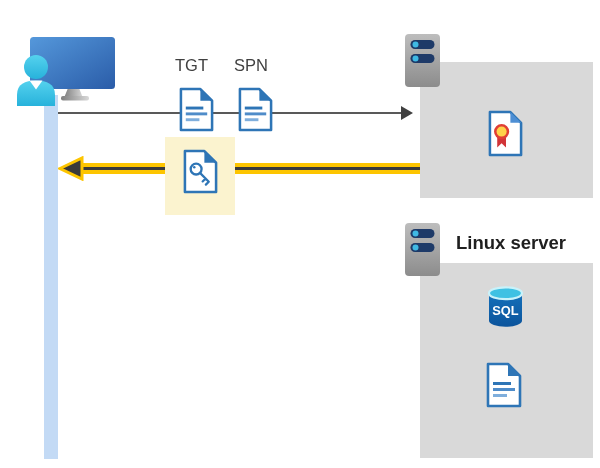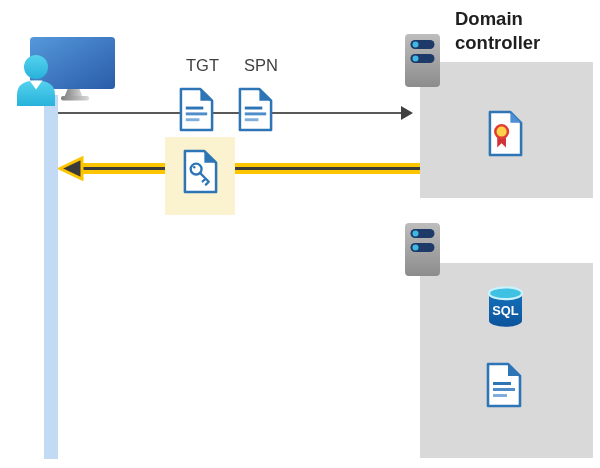--- a/index.html
+++ b/index.html
@@ -9,21 +9,21 @@
   }
   .abs{position:absolute;}
   .title{font-weight:bold;color:#1f1f1f;font-size:19px;line-height:23px;}
   .small-label{color:#404040;font-size:16.5px;}
   .panel{background:#D9D9D9;}
   .client-bar{background:#C3DAF5;}
   .gray-line{background:#595959;height:1.6px;}
   .gray-head{width:0;height:0;border-left:12px solid #404040;border-top:7px solid transparent;border-bottom:7px solid transparent;}
   .gold-band{background:linear-gradient(#FDC500 0 4px,#3A3A3A 4px 7px,#FDC500 7px 11px);height:11px;}
   .hl-box{background:#FBF3CF;}
-  .center{text-align:right;}
+  .center{text-align:left;}
   svg{display:block;}
 </style>
 </head>
 <body>
 
 <div class="stage">
 
   <div class="abs panel" style="left:420px;top:62px;width:173px;height:136px;"></div>
   <div class="abs panel" style="left:420px;top:263px;width:173px;height:195px;"></div>
 
@@ -85,41 +85,41 @@
       <rect x="51" y="62" width="28" height="4.5" rx="2" fill="url(#gstand)"></rect>
       <rect x="20" y="3" width="85" height="52" rx="3.5" fill="url(#gmon)"></rect>
     </g>
     <g>
       <path d="M7,72 V61 C7,50 15,46.5 26,46.5 C37,46.5 45,50 45,61 V72 Z" fill="url(#gper)"></path>
       <polygon points="19.5,46.5 26,55.5 32.5,46.5" fill="#ffffff"></polygon>
       <circle cx="26" cy="33" r="12" fill="url(#gper)"></circle>
     </g>
   </svg>
 
-  <div class="abs title" style="left:455px;top:7px;width:135px;font-size:18.5px;line-height:24px;">Domain controller</div>
   <svg class="abs" style="left:404px;top:33px;" width="37" height="55" viewBox="0 0 37 55">
     <defs>
       <linearGradient id="gsrv1" x1="0" y1="0" x2="0" y2="1">
         <stop offset="0" stop-color="#BDBDBD"></stop>
           <stop offset="1" stop-color="#8C8C8C"></stop>
       </linearGradient>
     </defs>
     <rect x="1" y="1" width="35" height="53" rx="4" fill="url(#gsrv1)"></rect>
     <rect x="6.5" y="7" width="24" height="9" rx="4.5" fill="#1E3A68"></rect>
     <circle cx="11.5" cy="11.5" r="3" fill="#3FB9E4"></circle>
     <rect x="6.5" y="21" width="24" height="9" rx="4.5" fill="#1E3A68"></rect>
     <circle cx="11.5" cy="25.5" r="3" fill="#3FB9E4"></circle>
   </svg>
   <svg class="abs" style="left:487px;top:110px;" width="37" height="47" viewBox="0 0 38 48">
     <path d="M3,2 H24 L35,13 V46 H3 Z" fill="#ffffff" stroke="#2E75B6" stroke-width="2.6" stroke-linejoin="round"></path>
     <path d="M24,2 V13 H35 Z" fill="#4E8FD4"></path>
     <path d="M10.5,26 V38.5 L15,34 L19.5,38.5 V26 Z" fill="#D13438"></path>
     <circle cx="15" cy="22" r="6.5" fill="#FFD24A" stroke="#E03E35" stroke-width="2.6"></circle>
   </svg>
 
+  <div class="abs title" style="left:456px;top:231px;font-size:18.5px;">Linux server</div>
   <svg class="abs" style="left:404px;top:222px;" width="37" height="55" viewBox="0 0 37 55">
     <defs>
       <linearGradient id="gsrv2" x1="0" y1="0" x2="0" y2="1">
         <stop offset="0" stop-color="#BDBDBD"></stop>
           <stop offset="1" stop-color="#8C8C8C"></stop>
       </linearGradient>
     </defs>
     <rect x="1" y="1" width="35" height="53" rx="4" fill="url(#gsrv2)"></rect>
     <rect x="6.5" y="7" width="24" height="9" rx="4.5" fill="#1E3A68"></rect>
     <circle cx="11.5" cy="11.5" r="3" fill="#3FB9E4"></circle>

